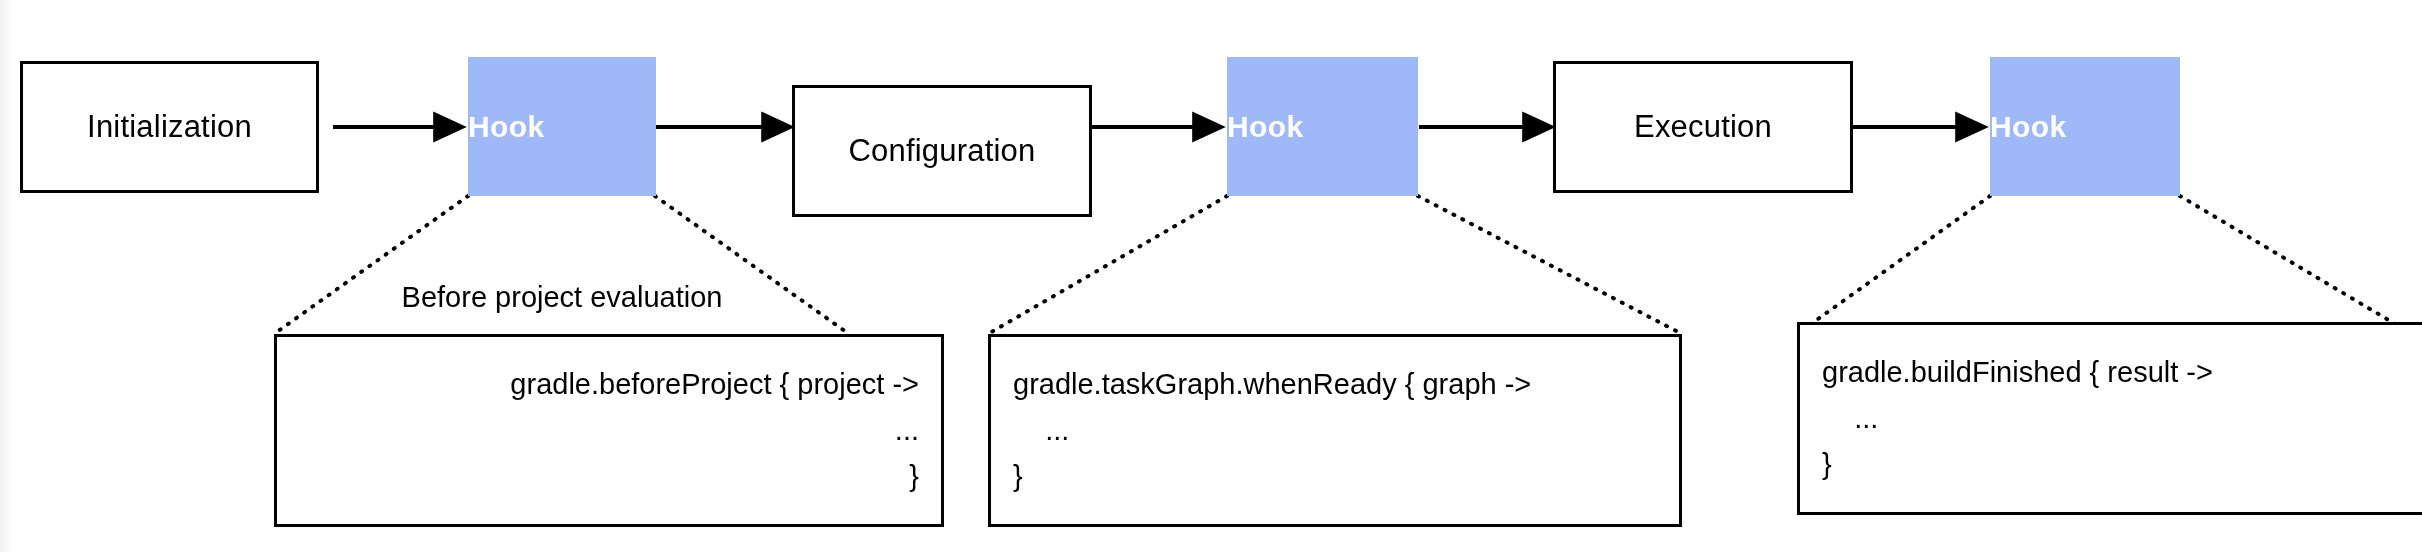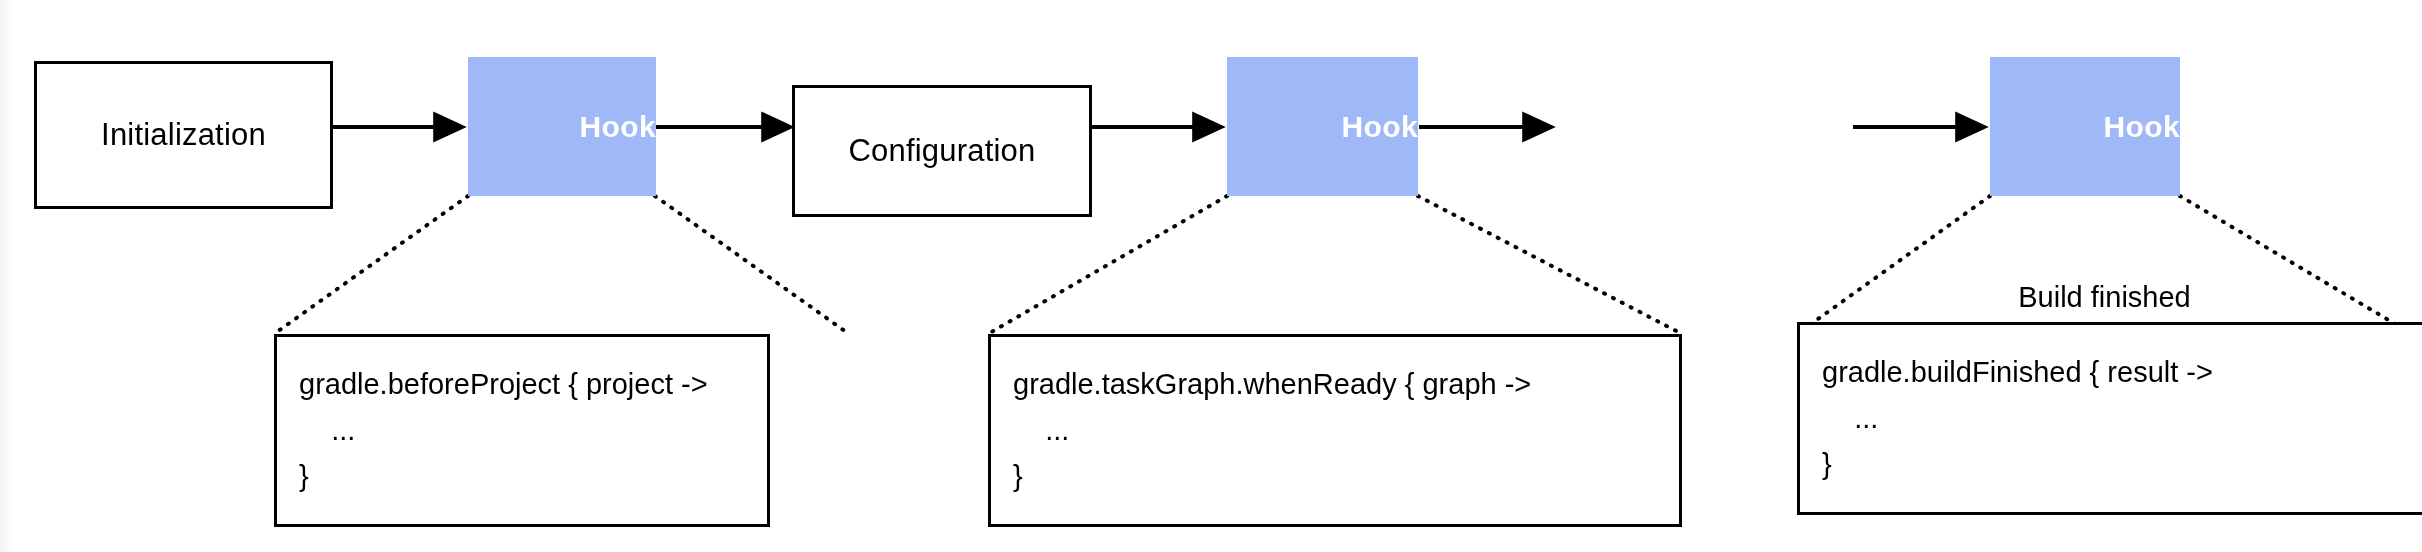--- a/index.html
+++ b/index.html
@@ -34,21 +34,21 @@
     color: #000000;
     font-size: 31px;
     letter-spacing: 0.2px;
   }
   .hook-box {
     position: absolute;
     box-sizing: border-box;
     background: #9fb8f8;
     display: flex;
     align-items: center;
-    justify-content: flex-end;
+    justify-content: flex-start;
     color: #ffffff;
     font-size: 30px;
     font-weight: bold;
     letter-spacing: 0.4px;
   }
   .code-box {
     position: absolute;
     box-sizing: border-box;
     border: 3px solid #000000;
     background: #ffffff;
@@ -102,46 +102,49 @@
     <line x1="468" y1="196" x2="274" y2="334" stroke="#000000" stroke-width="4" stroke-dasharray="1 9" stroke-linecap="round"></line>
     <line x1="655" y1="196" x2="849" y2="334" stroke="#000000" stroke-width="4" stroke-dasharray="1 9" stroke-linecap="round"></line>
 
     <line x1="1227" y1="196" x2="988" y2="334" stroke="#000000" stroke-width="4" stroke-dasharray="1 9" stroke-linecap="round"></line>
     <line x1="1418" y1="196" x2="1682" y2="334" stroke="#000000" stroke-width="4" stroke-dasharray="1 9" stroke-linecap="round"></line>
 
     <line x1="1990" y1="196" x2="1797" y2="334" stroke="#000000" stroke-width="4" stroke-dasharray="1 9" stroke-linecap="round"></line>
     <line x1="2180" y1="196" x2="2412" y2="334" stroke="#000000" stroke-width="4" stroke-dasharray="1 9" stroke-linecap="round"></line>
   </svg>
 
-  <div class="stage-box" style="left:34px; top:61px; width:299px; height:148px;">
+  <div class="stage-box" style="left:20px; top:61px; width:299px; height:132px;">
     <span>Initialization</span>
   </div>
 
   <div class="hook-box" style="left:468px; top:57px; width:188px; height:139px;">
     <span>Hook</span>
   </div>
 
   <div class="stage-box" style="left:792px; top:61px; width:300px; height:132px;margin-top:24px;">
     <span>Configuration</span>
   </div>
 
   <div class="hook-box" style="left:1227px; top:57px; width:191px; height:139px;">
     <span>Hook</span>
   </div>
 
+  <div class="stage-box" style="left:1553px; top:61px; width:300px; height:132px;">
+    <span>Execution</span>
+  </div>
 
   <div class="hook-box" style="left:1990px; top:57px; width:190px; height:139px;">
     <span>Hook</span>
   </div>
 
-  <div class="caption" style="left:1797px; top:281px; width:615px;">
-    <span>Build finished</span>
+  <div class="caption" style="left:274px; top:281px; width:576px;">
+    <span>Before project evaluation</span>
   </div>
 
-  <div class="code-box" style="left:274px; top:334px; width:496px; height:193px;">
+  <div class="code-box" style="left:274px; top:334px; width:670px; height:193px;text-align:right;">
     <div class="code-line">gradle.beforeProject { project -&gt;</div>
     <div class="code-line">    ...</div>
     <div class="code-line">}</div>
   </div>
 
   <div class="code-box" style="left:988px; top:334px; width:694px; height:193px;">
     <div class="code-line">gradle.taskGraph.whenReady { graph -&gt;</div>
     <div class="code-line">    ...</div>
     <div class="code-line">}</div>
   </div>

